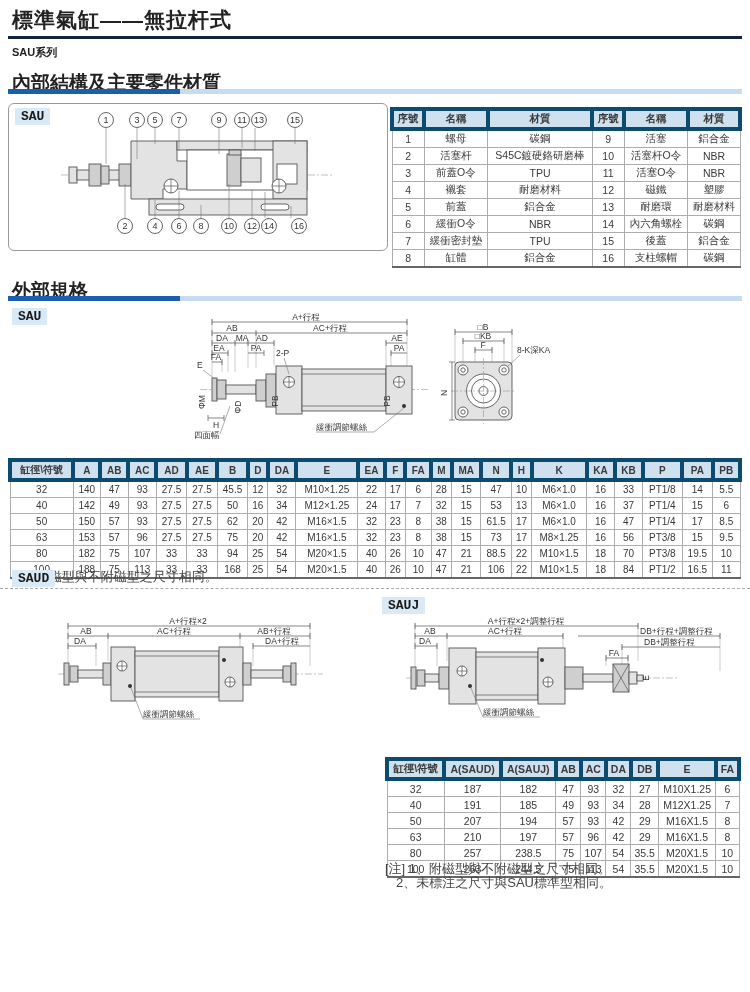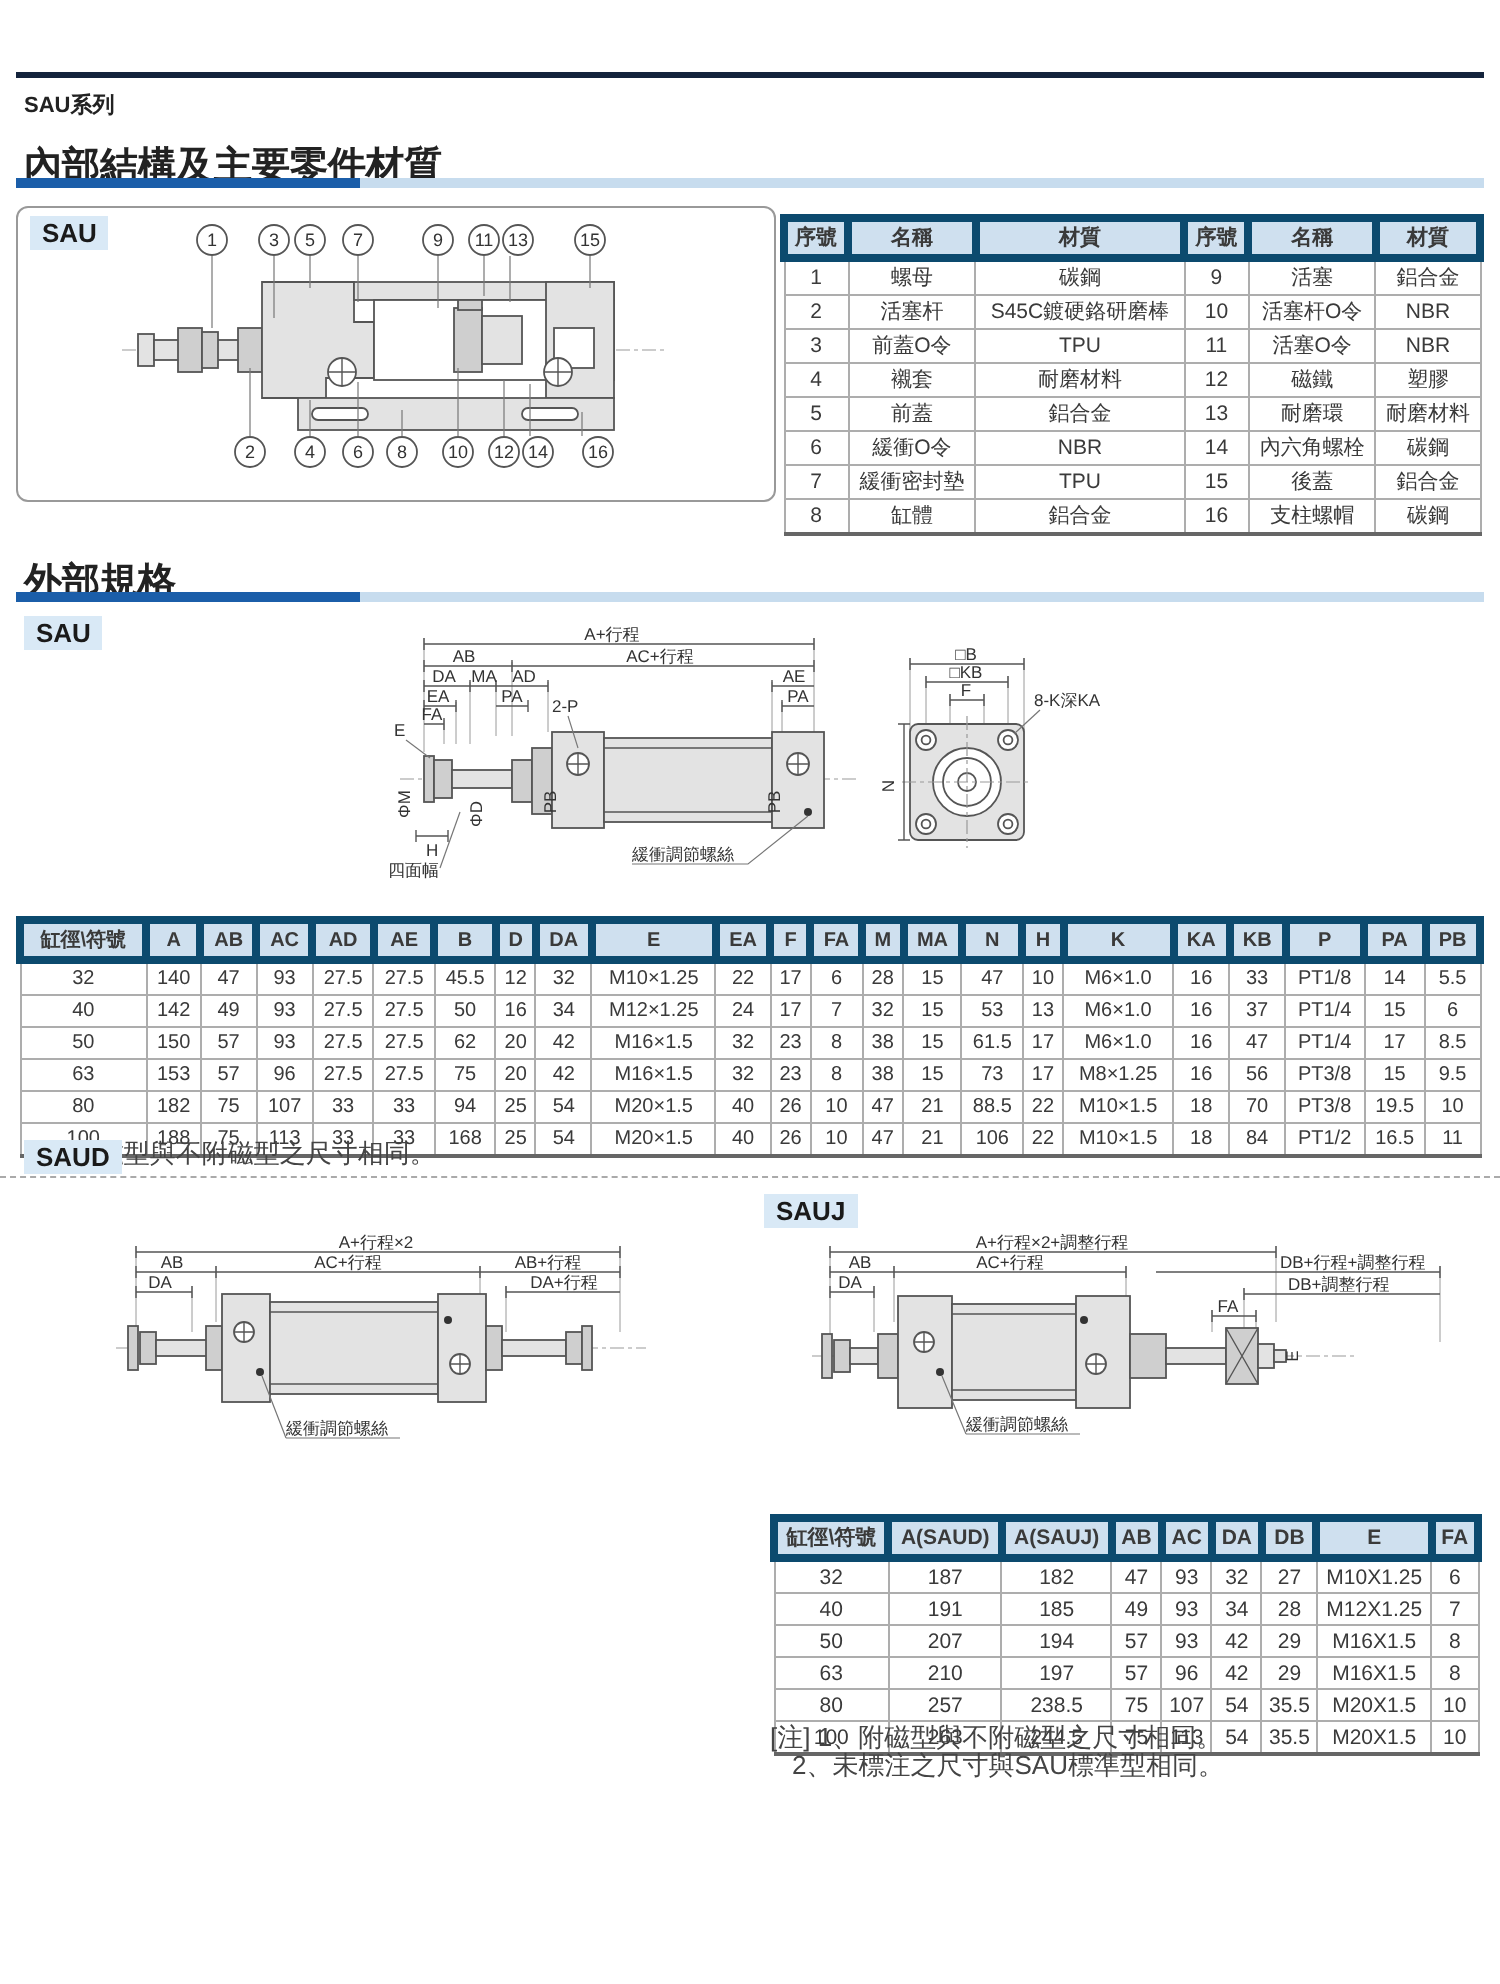--- a/index.html
+++ b/index.html
@@ -5,21 +5,21 @@
   html,body{margin:0;padding:0;background:#fff;}
   .page{position:relative;width:750px;height:992px;background:#fff;overflow:hidden;
         font-family:"Liberation Sans","DejaVu Sans",sans-serif;color:#222;
         border-bottom:2px solid #3a3a3a;}
   .title{position:absolute;left:12px;top:6px;font-size:21px;font-weight:bold;letter-spacing:1px;}
   .title-rule{position:absolute;left:8px;top:36px;width:734px;height:3px;background:#14233c;}
   .series{position:absolute;left:12px;top:45px;font-size:11px;font-weight:bold;}
   .sec-head{position:absolute;font-size:19px;font-weight:bold;}
   .sec-bar{position:absolute;left:8px;width:734px;height:5px;background:#c7dcee;}
   .sec-bar::before{content:"";position:absolute;left:0;top:0;width:172px;height:5px;background:#1b5ea9;}
-  .tag{position:absolute;background:#d9e9f6;font-weight:bold;font-size:13px;padding:1px 6px;color:#1a1a1a;}
+  .tag{position:absolute;background:#d9e9f6;font-weight:bold;font-size:13px;padding:1px 6px;color:#1a1a1a;font-family:Liberation Mono, monospace;}
   .diagram-box{position:absolute;left:8px;top:103px;width:378px;height:146px;border:1px solid #999;border-radius:6px;}
   .diagram-box .tag{left:6px;top:4px;}
   table.data{position:absolute;border-collapse:collapse;font-size:10.5px;color:#3a3a3a;text-align:center;
              border-top:2px solid #666;border-bottom:2px solid #666;}
   table.data th{background:#cfe0ef;border:4px solid #0c4a6e;font-weight:bold;padding:1px 2px;height:13px;white-space:nowrap;}
   table.data td{border:1px solid #adadad;padding:1px 2px;height:13px;white-space:nowrap;}
   #parts-table{left:390px;top:107px;width:352px;}
   #dim-table{left:8px;top:458px;width:734px;font-size:10px;}
   #variant-table{left:385px;top:757px;width:356px;}
   .note{position:absolute;font-size:13px;color:#444;}
@@ -35,20 +35,21 @@
   svg text{font-size:8.5px;fill:#333;font-family:"Liberation Sans","DejaVu Sans",sans-serif;}
   text.cnum{font-size:9px;text-anchor:middle;}
   .mid{text-anchor:middle;}
   .dot{fill:#333;stroke:none;}
 </style>
 </head>
 <body>
 
 <div class="page">
 
+  <div class="title">標準氣缸——無拉杆式</div>
   <div class="title-rule"></div>
   <div class="series">SAU系列</div>
 
   <div class="sec-head" style="left:12px;top:70px;">內部結構及主要零件材質</div>
   <div class="sec-bar" style="top:89px;"></div>
 
   <div class="diagram-box">
     <span class="tag">SAU</span>
     <svg viewBox="0 0 376 144" style="left:0;top:0;width:376px;height:144px;">
       <g>

